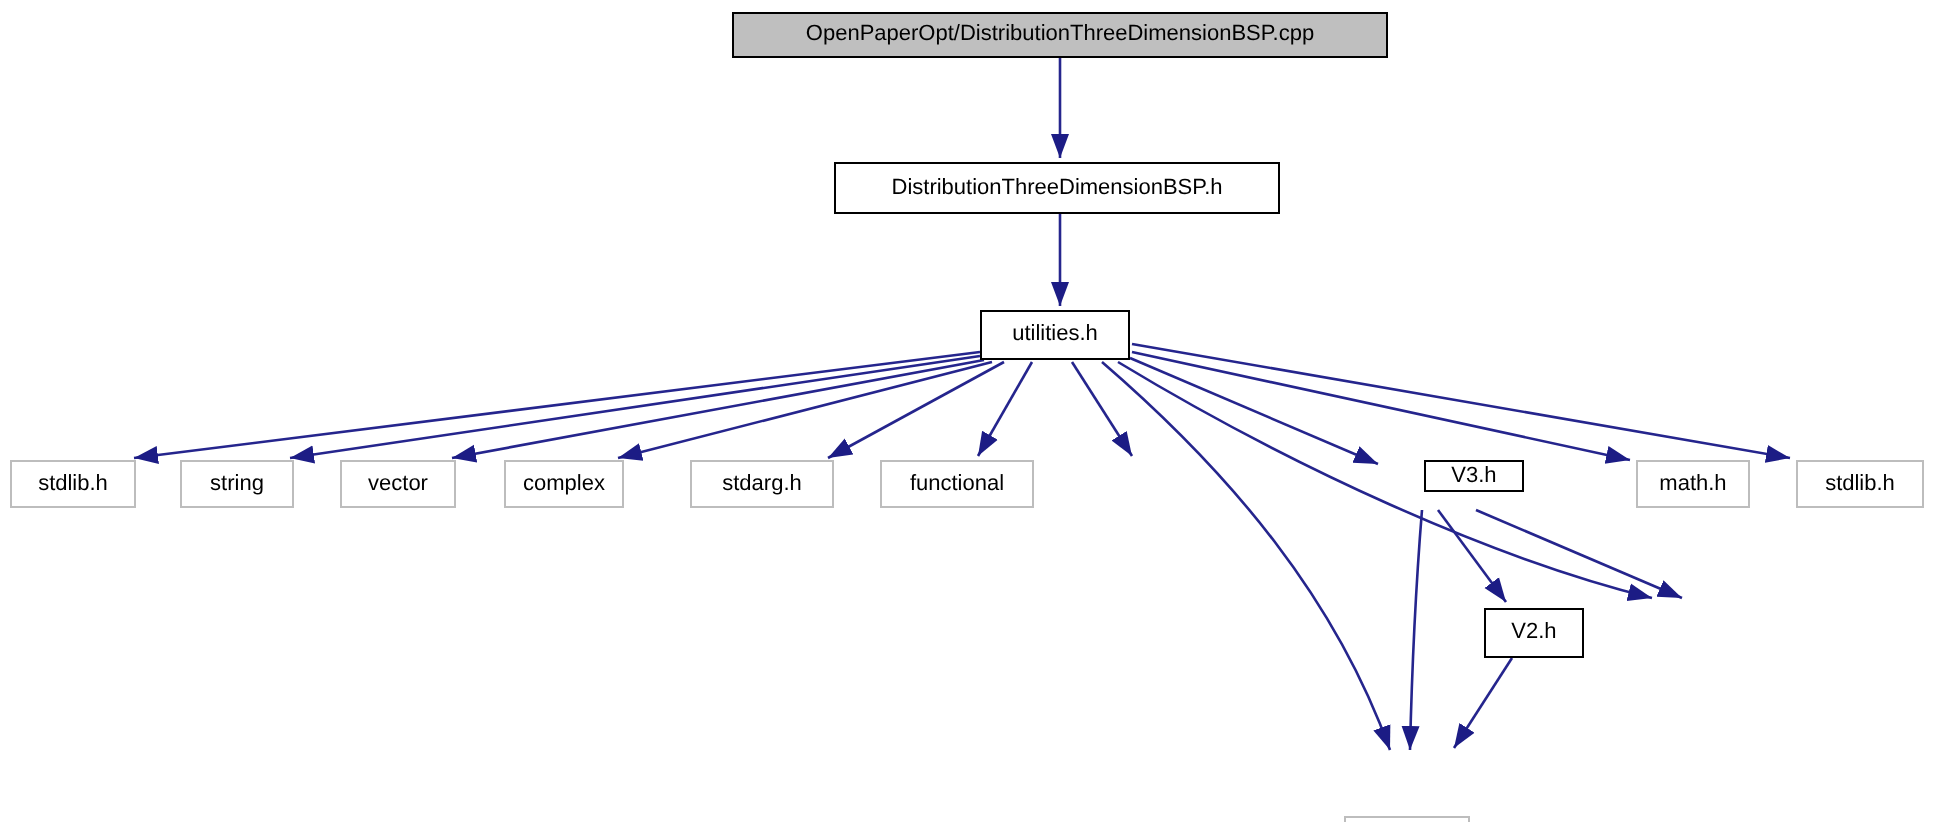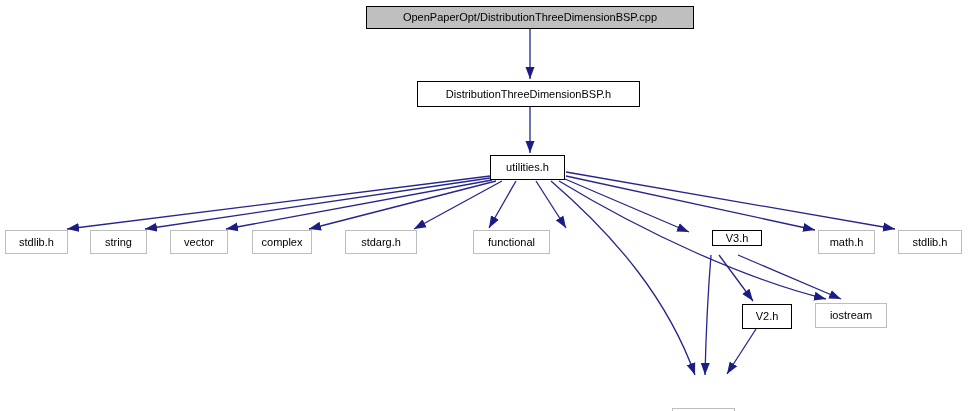--- a/index.html
+++ b/index.html
@@ -68,20 +68,19 @@
       <path d="M756,329 L727,374" class="edge" stroke="#25258d" marker-end="url(#arrowhead)"></path>
     </svg>
 <div class="node root" style="left: 366px; top: 6px; width: 328px; height: 23px;">OpenPaperOpt/DistributionThreeDimensionBSP.cpp</div>
     <div class="node linked" style="left: 490px; top: 155px; width: 75px; height: 25px;">utilities.h</div>
     <div class="node linked" style="left: 417px; top: 81px; width: 223px; height: 26px;">DistributionThreeDimensionBSP.h</div>
     <div class="node plain" style="left: 5px; top: 230px; width: 63px; height: 24px;">stdlib.h</div>
     <div class="node plain" style="left: 90px; top: 230px; width: 57px; height: 24px;">string</div>
     <div class="node plain" style="left: 170px; top: 230px; width: 58px; height: 24px;">vector</div>
     <div class="node plain" style="left: 252px; top: 230px; width: 60px; height: 24px;">complex</div>
     <div class="node plain" style="left: 345px; top: 230px; width: 72px; height: 24px;">stdarg.h</div>
-    <div class="node plain" style="left: 440px; top: 230px; width: 77px; height: 24px; margin-left: 33px;">functional</div>
+    <div class="node plain" style="left: 440px; top: 230px; width: 77px; height: 24px;">functional</div>
     <div class="node linked" style="left: 712px; top: 230px; width: 50px; height: 16px;">V3.h</div>
     <div class="node plain" style="left: 818px; top: 230px; width: 57px; height: 24px;">math.h</div>
     <div class="node plain" style="left: 898px; top: 230px; width: 64px; height: 24px;">stdlib.h</div>
     <div class="node linked" style="left: 742px; top: 304px; width: 50px; height: 25px;">V2.h</div>
-    <div class="node plain" style="left: 815px; top: 303px; width: 72px; height: 25px;">iostream</div>
     <div class="node plain" style="left: 672px; top: 378px; width: 63px; height: 25px; margin-top: 30px;">math.h</div>
   </div>
 
 </body></html>

